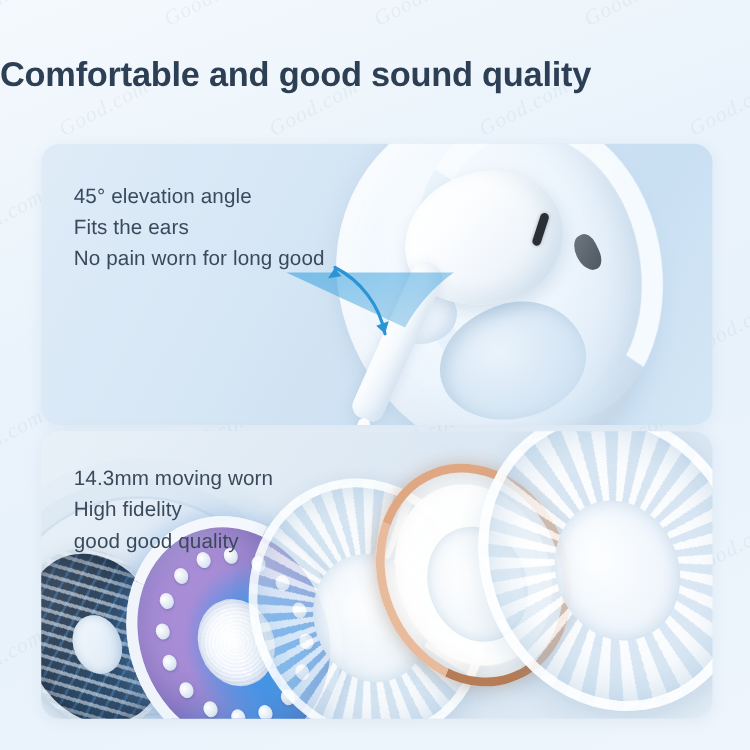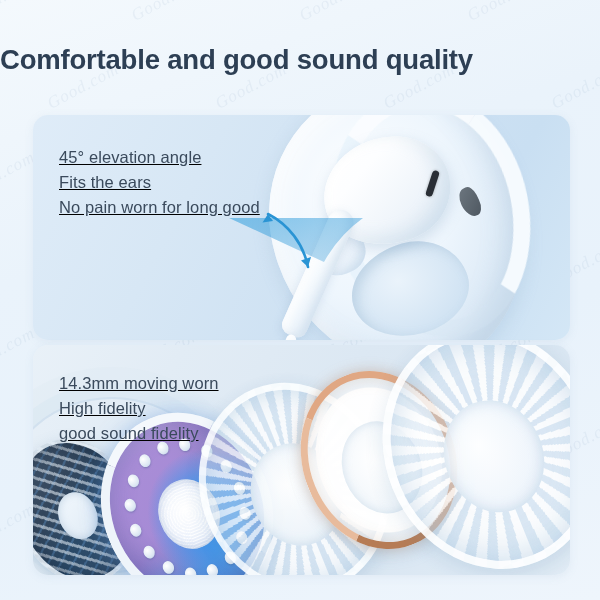--- a/index.html
+++ b/index.html
@@ -37,21 +37,21 @@
   #panel-1 {
     left:33px; top:115px; width:537px; height:225px;
     background:linear-gradient(118deg,#dfecf8 0%,#d7e7f5 30%,#cfe2f3 55%,#c9dff2 78%,#d4e7f6 100%);
     box-shadow:0 2px 10px rgba(120,150,180,0.10);
   }
   #panel-2 {
     left:33px; top:345px; width:537px; height:230px;
     background:linear-gradient(125deg,#e9f1f8 0%,#e2ecf5 22%,#dce8f3 48%,#d9e6f2 70%,#e4eef7 100%);
     box-shadow:0 2px 10px rgba(120,150,180,0.10);
   }
-  .panel-text { position:absolute; z-index:14;text-decoration:underline; }
+  .panel-text { position:absolute; z-index:14; }
   #panel-1 .panel-text { left:26px; top:30px; }
   #panel-2 .panel-text { left:26px; top:26px; }
   .pline {
     font-size:16.5px; color:#3a4a5c; line-height:25px;
     letter-spacing:0.1px; white-space:nowrap;
   }
   
   .art { position:absolute; inset:0; z-index:12; }
   .ear-body {
     position:absolute; left:238px; top:-34px; width:252px; height:290px;
@@ -358,17 +358,17 @@
       </div>
 
       <div class="disc d-dia"></div>
       <div class="disc d-copper"></div>
       <div class="disc d-dome"></div>
     </div>
 
     <div class="panel-text">
       <div class="pline">14.3mm moving worn</div>
       <div class="pline">High fidelity</div>
-      <div class="pline">good sound fidelity</div>
+      <div class="pline">good good quality</div>
     </div>
   </div>
 
 </div>
 
 </body></html>

